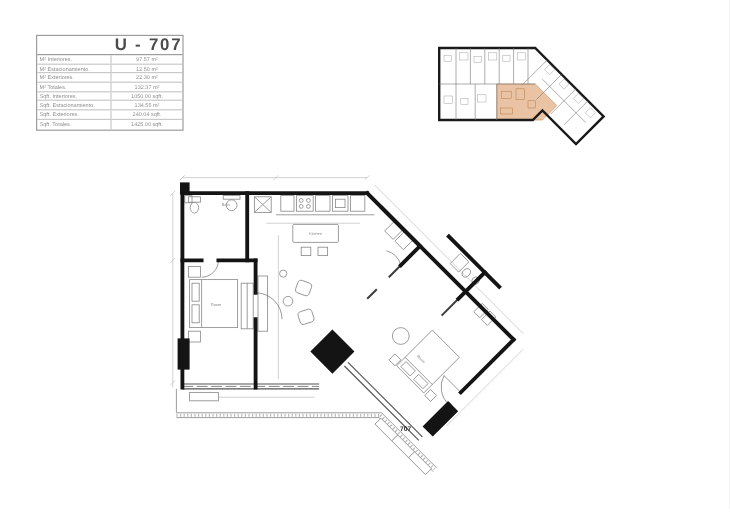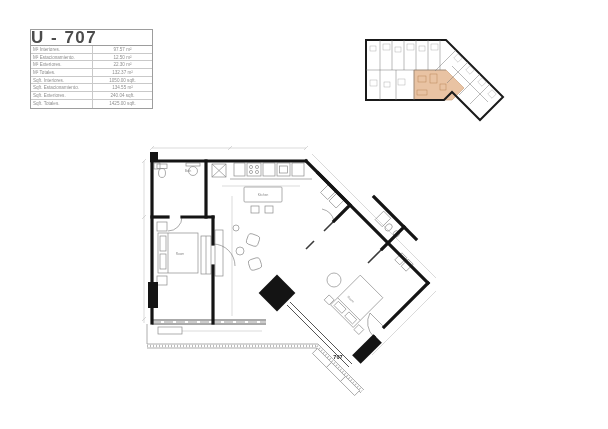--- a/index.html
+++ b/index.html
@@ -5,22 +5,22 @@
   :root{
     --highlight:#e9c3a3; --wall:#141414; --furniture:#8c8c8c;
     --dimension:#b4b4b4; --table_border:#9d9d9d; --table_text:#8f8f8f; --title_text:#4c4c4c;
   }
   html,body{margin:0;padding:0;background:#e8e8e8;font-family:"Liberation Sans",sans-serif;}
   .page{position:relative;width:608px;height:429px;background:#ffffff;overflow:hidden;margin:0 auto;}
 
   
   .unit-table{position:absolute;left:30px;top:29px;width:123px;background:#fff;
     border:1px solid var(--table_border);box-sizing:border-box;}
-  .ut-header{height:15px;line-height:15px;text-align:left;font-weight:bold;
-    font-size:17px;letter-spacing:1.5px;color:var(--title_text);
+  .ut-header{height:15px;line-height:15px;text-align:right;font-weight:bold;
+    font-size:14px;letter-spacing:1.5px;color:var(--title_text);
     border-bottom:1px solid var(--table_border);}
   .ut-row{display:flex;height:7.7px;border-bottom:1px solid #c9c9c9;
     font-size:4.6px;color:var(--table_text);align-items:center;box-sizing:border-box;}
   .ut-row:last-child{border-bottom:none;}
   .ut-label{flex:0 0 62px;padding-left:2px;border-right:1px solid #c9c9c9;
     height:100%;display:flex;align-items:center;box-sizing:border-box;}
   .ut-value{flex:1;text-align:center;}
 
   
   .key-plan{position:absolute;left:350px;top:28px;width:160px;height:100px;}

